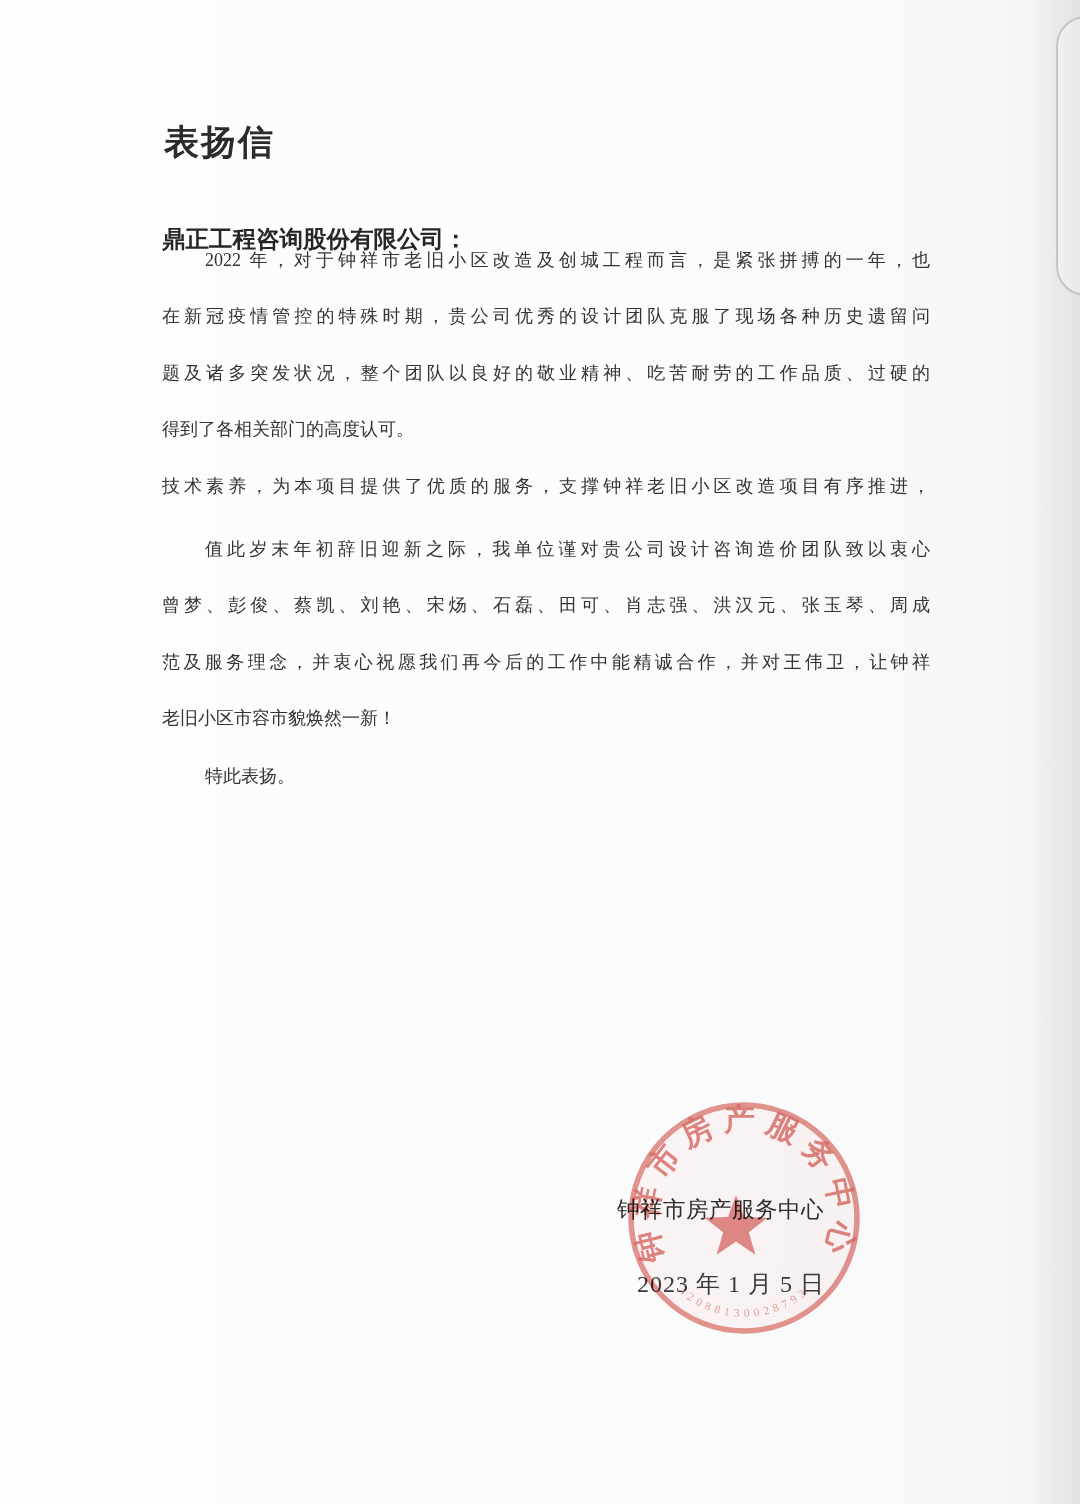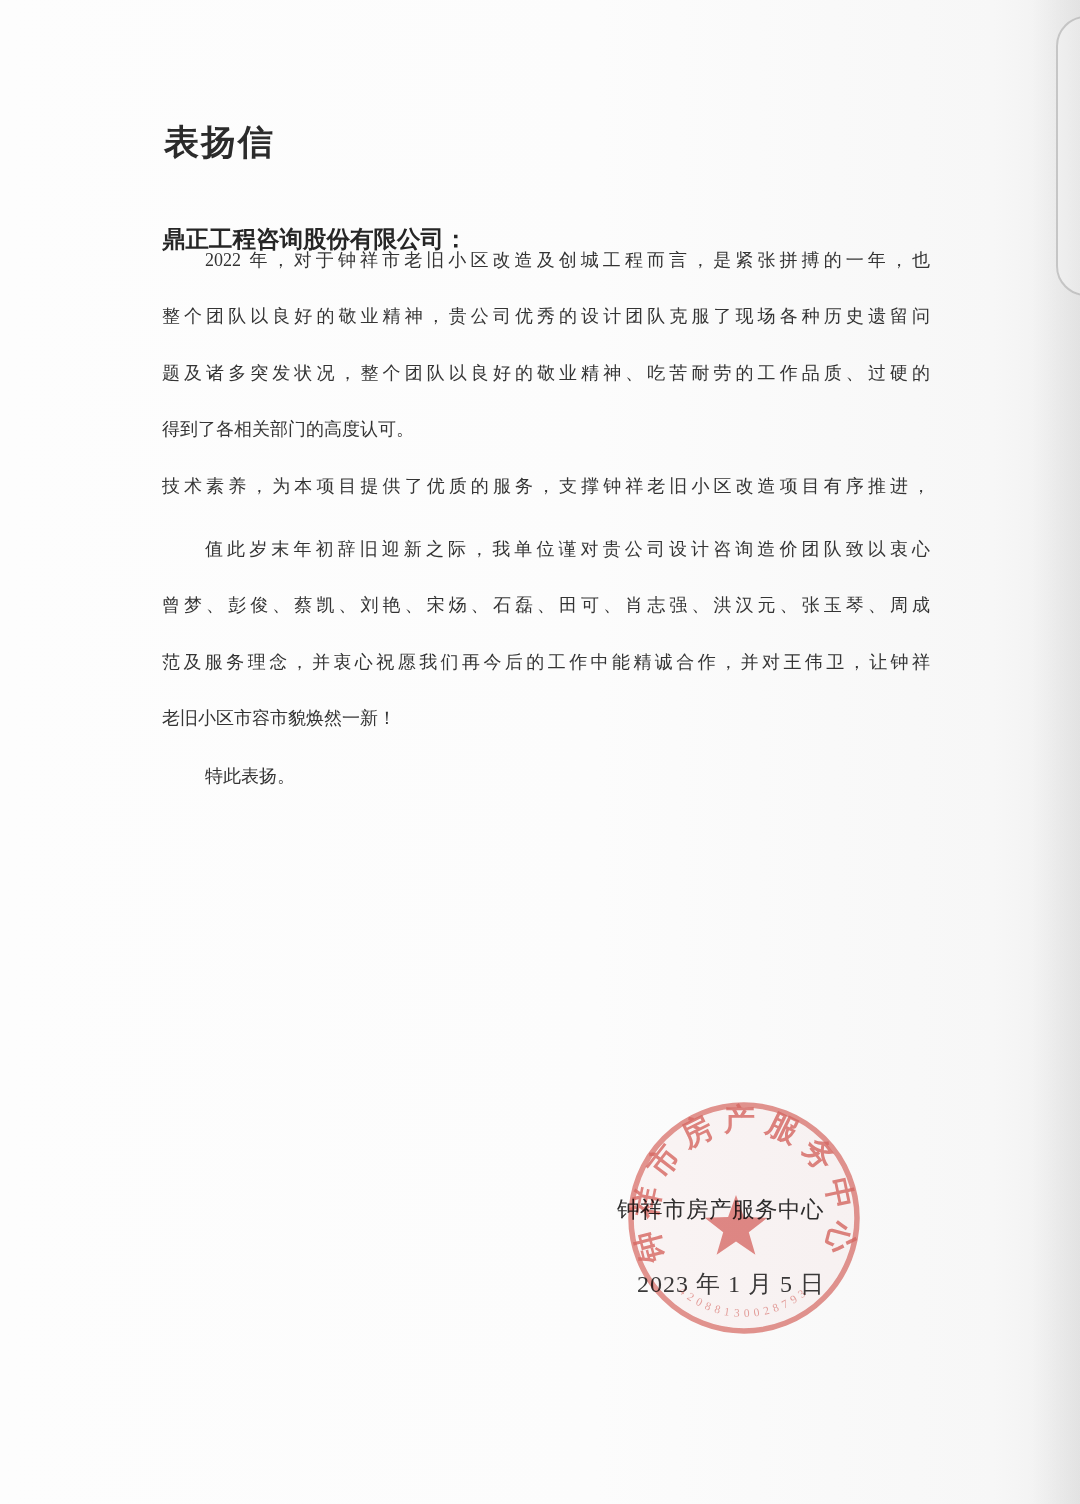--- a/index.html
+++ b/index.html
@@ -65,21 +65,21 @@
 </head>
 <body>
 
 <h1 class="page-title">表扬信</h1>
 
 <div class="salutation">鼎正工程咨询股份有限公司：</div>
 
 <div class="letter-body">
   <div class="para1">
     <div class="ln indent">2022 年，对于钟祥市老旧小区改造及创城工程而言，是紧张拼搏的一年，也</div>
-    <div class="ln">整个团队以良好的敬业精神，贵公司优秀的设计团队克服了现场各种历史遗留问</div>
+    <div class="ln">在新冠疫情管控的特殊时期，贵公司优秀的设计团队克服了现场各种历史遗留问</div>
     <div class="ln">题及诸多突发状况，整个团队以良好的敬业精神、吃苦耐劳的工作品质、过硬的</div>
     <div class="ln lastline">得到了各相关部门的高度认可。</div>
     <div class="ln">技术素养，为本项目提供了优质的服务，支撑钟祥老旧小区改造项目有序推进，</div>
   </div>
   <div class="para2">
     <div class="ln indent">值此岁末年初辞旧迎新之际，我单位谨对贵公司设计咨询造价团队致以衷心</div>
     <div class="ln">曾梦、彭俊、蔡凯、刘艳、宋炀、石磊、田可、肖志强、洪汉元、张玉琴、周成</div>
     <div class="ln">范及服务理念，并衷心祝愿我们再今后的工作中能精诚合作，并对王伟卫，让钟祥</div>
     <div class="ln lastline">老旧小区市容市貌焕然一新！</div>
   </div>

